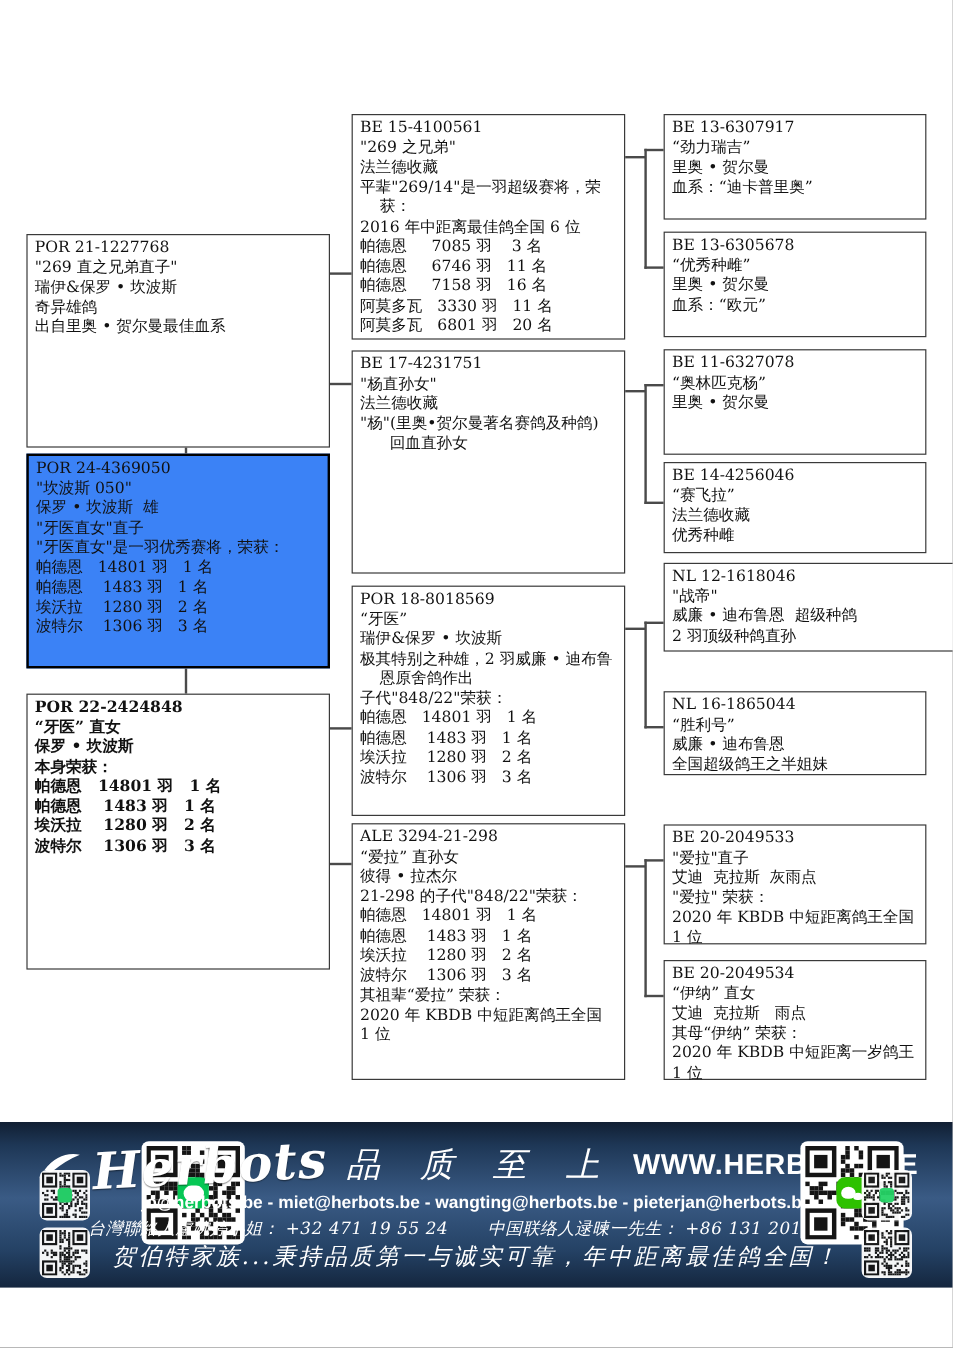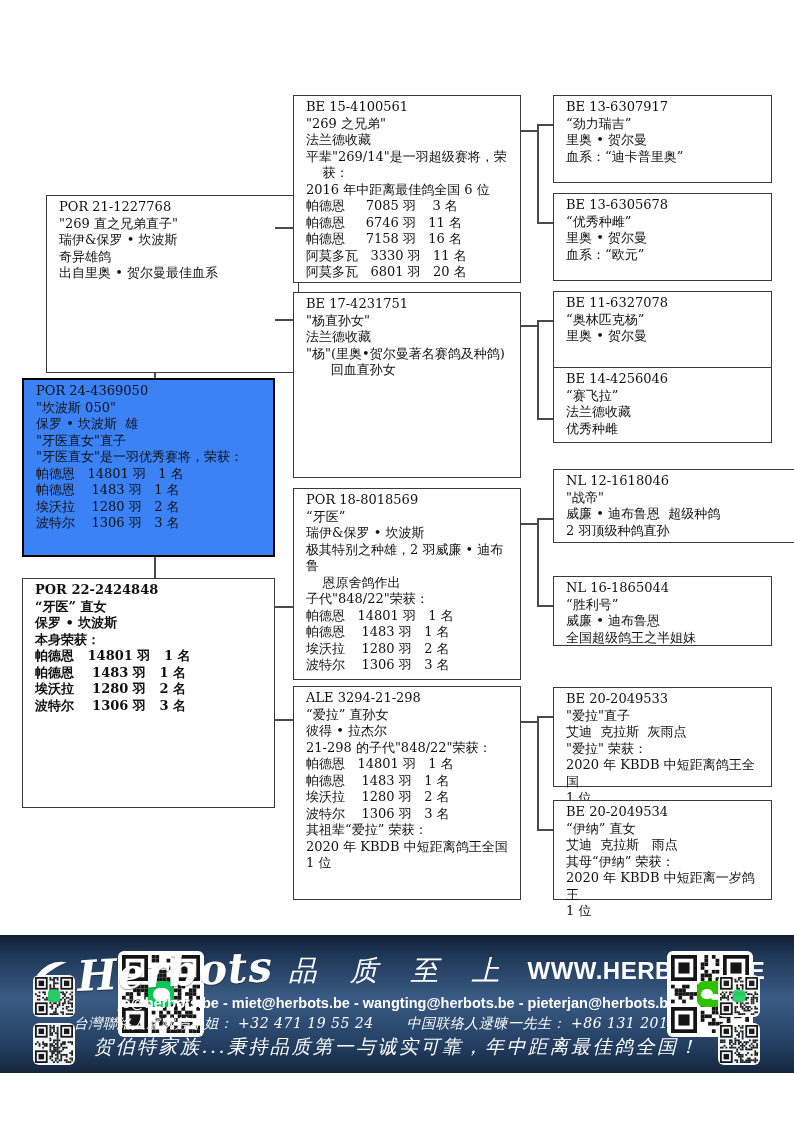--- a/index.html
+++ b/index.html
@@ -1,19 +1,19 @@
 <!DOCTYPE html>
 <html><head>
 <meta charset="utf-8">
 <style>
   html,body{margin:0;padding:0;background:#888;}
   #page{position:relative;width:794px;height:1123px;background:#ffffff;margin:0 auto;overflow:hidden;
         font-family:"DejaVu Serif","Liberation Serif",serif;color:#111;}
   
-  .pbox{position:absolute;background:#fff;border:1.5px solid #3a3a3a;padding:3px 12px;
+  .pbox{position:absolute;background:#fff;border:1.5px solid #3a3a3a;padding:3px 6px;
         font-size:13px;line-height:16.5px;box-sizing:border-box;}
   .pbox .box-line{white-space:pre-wrap;}
   .pbox.subject{background:#3b82f6;border:2.5px solid #000;}
   
   .hline{position:absolute;height:2px;background:#4a4a4a;}
   .vline{position:absolute;width:2px;background:#4a4a4a;}
   
   .footer{position:absolute;left:0;top:935px;width:794px;height:138px;
           background:linear-gradient(180deg,#111f33 0%,#1e3756 14%,#3a5b85 46%,#244164 78%,#14263e 100%);
           color:#fff;}
@@ -46,21 +46,21 @@
   .icon-wechat i{display:block;width:12px;height:10px;background:#fff;border-radius:50% 50% 45% 45%;
                  box-shadow:8px 3px 0 -2px #fff;margin-left:-7px;}
   .mini-green{position:absolute;width:12px;height:12px;border-radius:3px;background:#25d366;
               left:50%;top:50%;transform:translate(-50%,-50%);}
 </style>
 </head>
 <body>
 
 <div id="page">
 
-  <div class="pbox" style="left:22px;top:195px;width:253px;height:178px;margin-left:24px;">
+  <div class="pbox" style="left:22px;top:195px;width:253px;height:178px;">
       <div class="box-line">POR 21-1227768</div>
       <div class="box-line">"269 直之兄弟直子"</div>
       <div class="box-line">瑞伊&amp;保罗 • 坎波斯</div>
       <div class="box-line">奇异雄鸽</div>
       <div class="box-line">出自里奥 • 贺尔曼最佳血系</div>
     </div>
   <div class="pbox subject" style="left:22px;top:378px;width:253px;height:179px;">
       <div class="box-line">POR 24-4369050</div>
       <div class="box-line">"坎波斯 050"</div>
       <div class="box-line">保罗 • 坎波斯  雄</div>
@@ -137,21 +137,21 @@
       <div class="box-line">BE 13-6305678</div>
       <div class="box-line">“优秀种雌”</div>
       <div class="box-line">里奥 • 贺尔曼</div>
       <div class="box-line">血系：“欧元”</div>
     </div>
   <div class="pbox" style="left:553px;top:291px;width:219px;height:88px;">
       <div class="box-line">BE 11-6327078</div>
       <div class="box-line">“奥林匹克杨”</div>
       <div class="box-line">里奥 • 贺尔曼</div>
     </div>
-  <div class="pbox" style="left:553px;top:367px;width:219px;height:76px;">
+  <div class="pbox" style="left:553px;top:385px;width:219px;height:76px;">
       <div class="box-line">BE 14-4256046</div>
       <div class="box-line">“赛飞拉”</div>
       <div class="box-line">法兰德收藏</div>
       <div class="box-line">优秀种雌</div>
     </div>
   <div class="pbox" style="left:553px;top:469px;width:253px;height:74px;">
       <div class="box-line">NL 12-1618046</div>
       <div class="box-line">"战帝"</div>
       <div class="box-line">威廉 • 迪布鲁恩  超级种鸽</div>
       <div class="box-line">2 羽顶级种鸽直孙</div>

